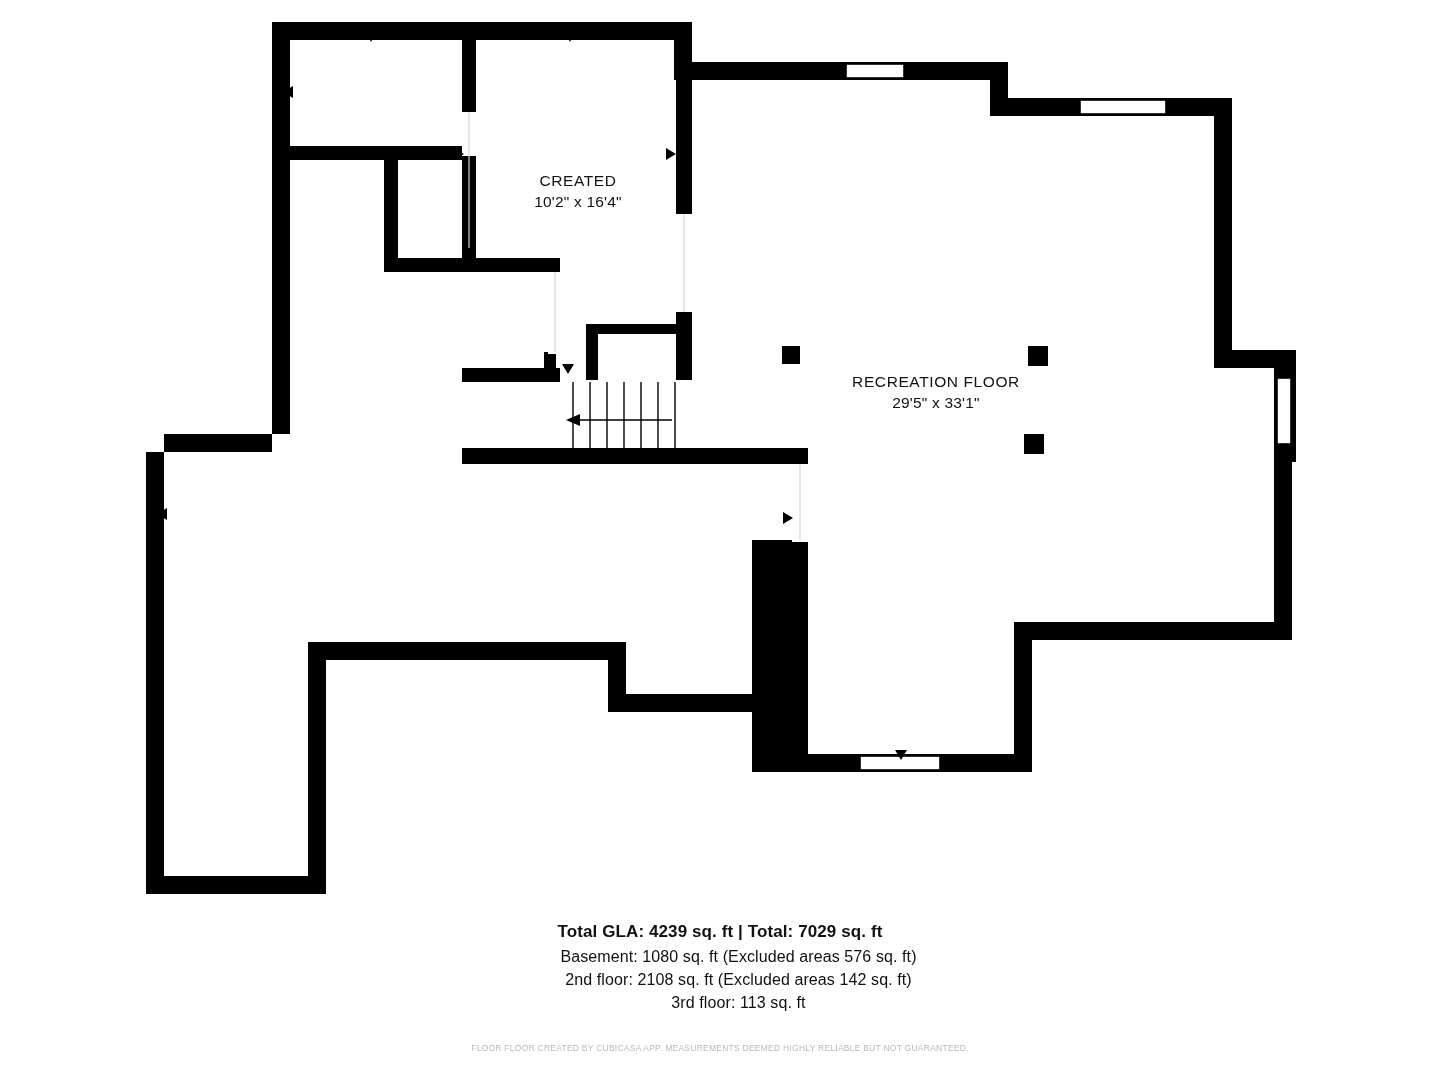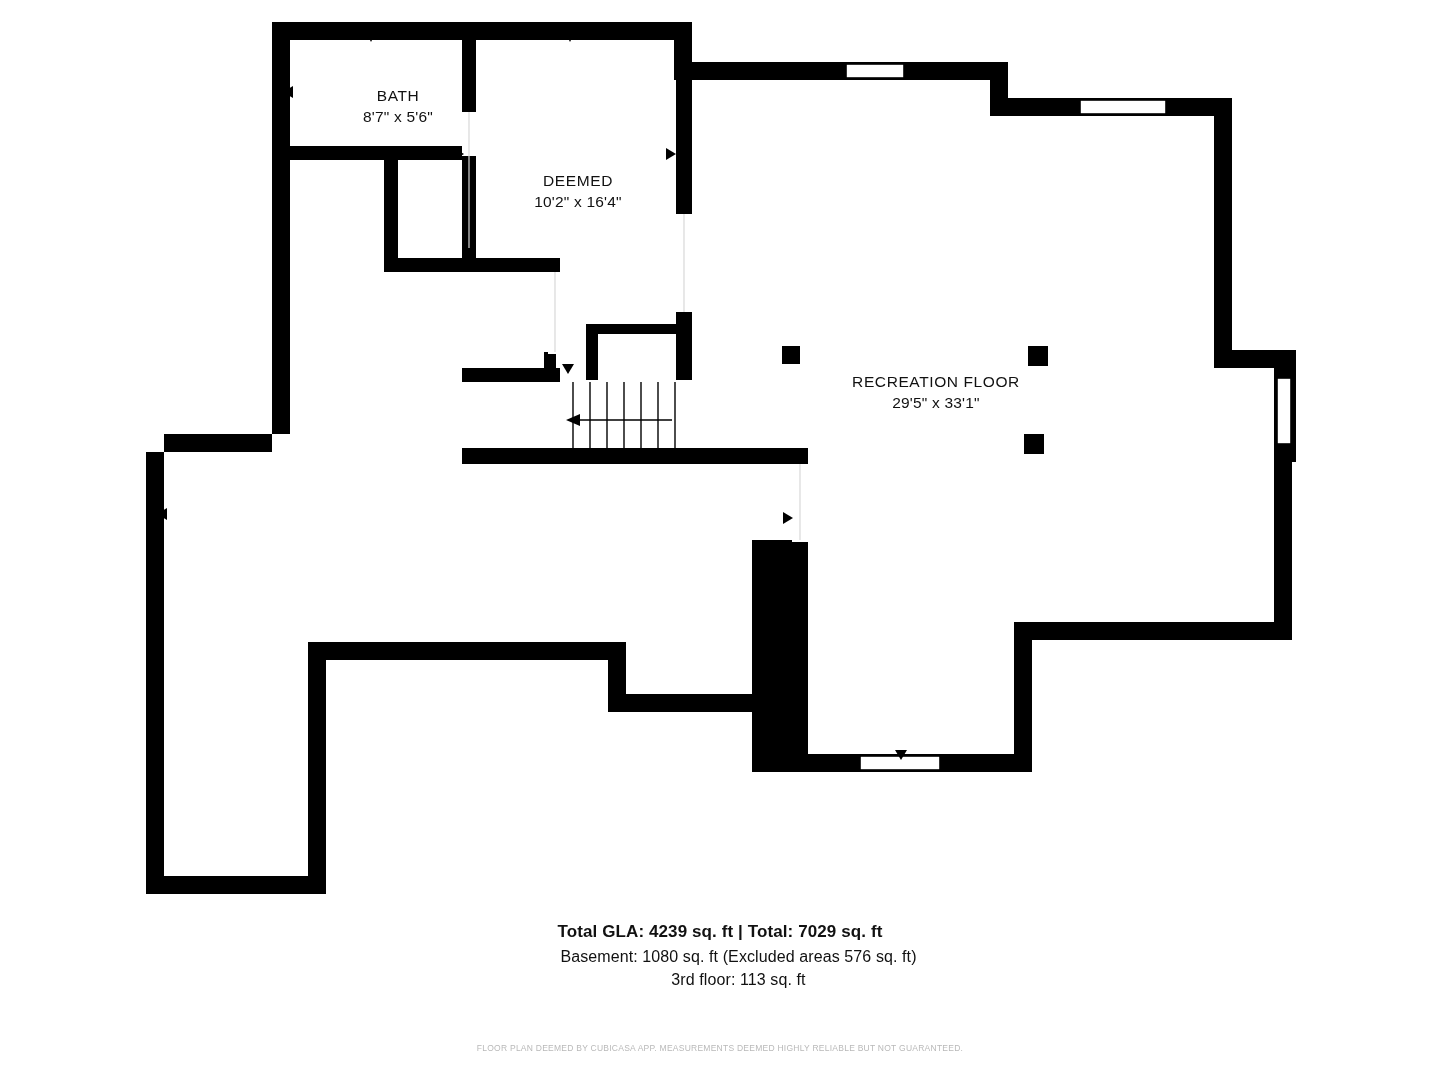--- a/index.html
+++ b/index.html
@@ -220,37 +220,34 @@
       <polygon points="568,374 562,364 574,364"></polygon>
       <polygon points="676,458 670,448 682,448"></polygon>
       <polygon points="157,514 167,508 167,520"></polygon>
       <polygon points="793,518 783,512 783,524"></polygon>
       <polygon points="300,891 294,881 306,881"></polygon>
       <polygon points="1285,455 1275,449 1275,461"></polygon>
       <polygon points="901,760 895,750 907,750"></polygon>
     </g>
   </svg>
 
-  <div class="room-label" style="left:398px; top:86px; width:180px; margin-left:-90px;">
-    <span class="room-name">BATH</span>
-    <span class="room-dims">8'7" x 5'6"</span>
-  </div>
 
   <div class="room-label" style="left:578px; top:171px; width:220px; margin-left:-110px;">
-    <span class="room-name">DEEMED</span>
+    <span class="room-name">CREATED</span>
     <span class="room-dims">10'2" x 16'4"</span>
   </div>
 
   <div class="room-label" style="left:936px; top:372px; width:300px; margin-left:-150px;">
     <span class="room-name">RECREATION FLOOR</span>
     <span class="room-dims">29'5" x 33'1"</span>
   </div>
 
 
 </div>
 
 <div id="summary">
   <div class="summary-total">Total GLA: 4239 sq. ft | Total: 7029 sq. ft</div>
   <div class="summary-line">Basement: 1080 sq. ft (Excluded areas 576 sq. ft)</div>
+  <div class="summary-line">2nd floor: 2108 sq. ft (Excluded areas 142 sq. ft)</div>
   <div class="summary-line">3rd floor: 113 sq. ft</div>
 </div>
 
-<div id="disclaimer">FLOOR PLAN DEEMED BY CUBICASA APP. MEASUREMENTS DEEMED HIGHLY RELIABLE BUT NOT GUARANTEED.</div>
+<div id="disclaimer">FLOOR FLOOR CREATED BY CUBICASA APP. MEASUREMENTS DEEMED HIGHLY RELIABLE BUT NOT GUARANTEED.</div>
 
 </body></html>

